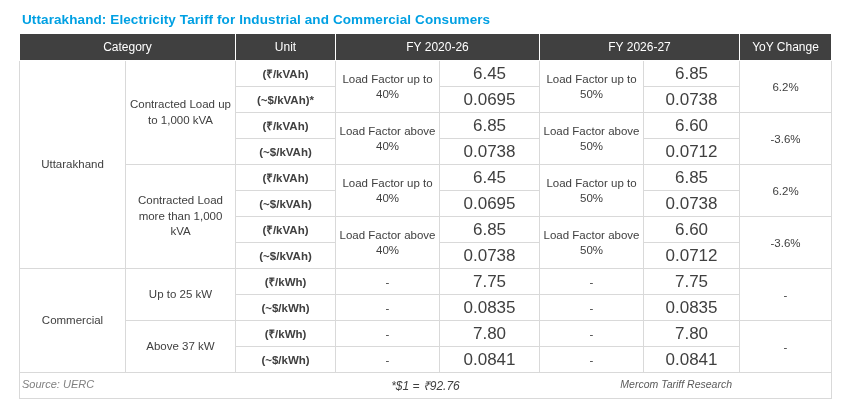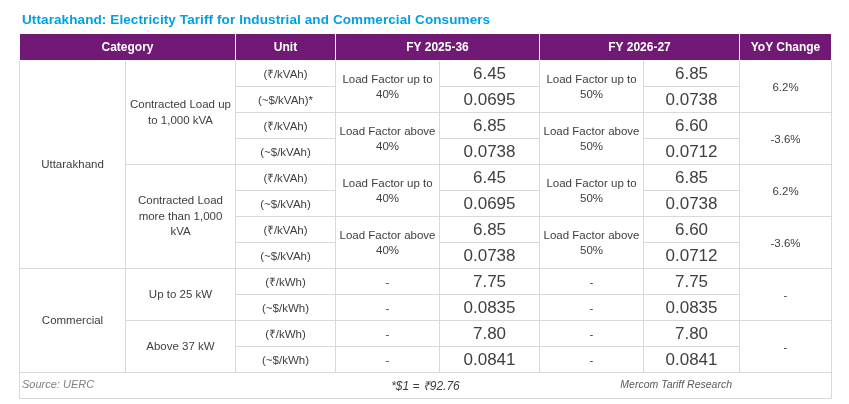--- a/index.html
+++ b/index.html
@@ -34,23 +34,23 @@
   table.tariff {
     position: absolute;
     left: 19px;
     top: 33px;
     width: 812px;
     border-collapse: collapse;
     table-layout: fixed;
     font-size: 11.5px;
   }
   table.tariff th {
-    background: #701a75;
+    background: #404040;
     color: #ffffff;
-    font-weight: bold;
+    font-weight: normal;
     font-size: 12px;
     height: 22px;
     border: 1px solid #ffffff;
     text-align: center;
     vertical-align: middle;
     padding: 2px 2px;
   }
   table.tariff td {
     border: 1px solid #d9d9d9;
     text-align: center;
@@ -63,20 +63,21 @@
   td.cat {
     font-size: 11.5px;
     line-height: 1.35;
   }
   td.sub {
     font-size: 11.5px;
     line-height: 1.35;
   }
   td.unit {
     font-size: 11.5px;
+    font-weight: bold;
   }
   td.lf {
     font-size: 11.5px;
     line-height: 1.3;
   }
   td.val {
     font-size: 17px;
   }
   td.yoy {
     font-size: 11.5px;
@@ -126,21 +127,21 @@
       <col style="width:104px">
       <col style="width:100px">
       <col style="width:104px">
       <col style="width:96px">
       <col style="width:92px">
     </colgroup>
     <thead>
       <tr>
         <th colspan="2">Category</th>
         <th colspan="1">Unit</th>
-        <th colspan="2">FY 2025-36</th>
+        <th colspan="2">FY 2020-26</th>
         <th colspan="2">FY 2026-27</th>
         <th colspan="1">YoY Change</th>
       </tr>
     </thead>
     <tbody>
 
       <tr>
         <td class="cat" rowspan="8">Uttarakhand</td>
         <td class="sub" rowspan="4">Contracted Load up to 1,000 kVA</td>
         <td class="unit">(₹/kVAh)</td>

